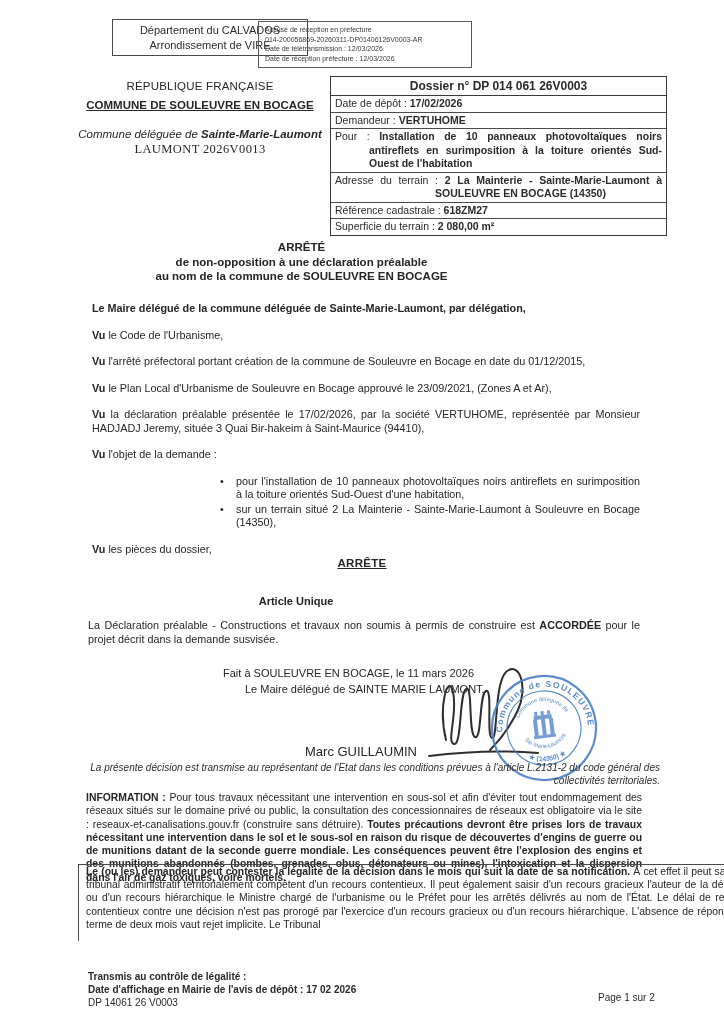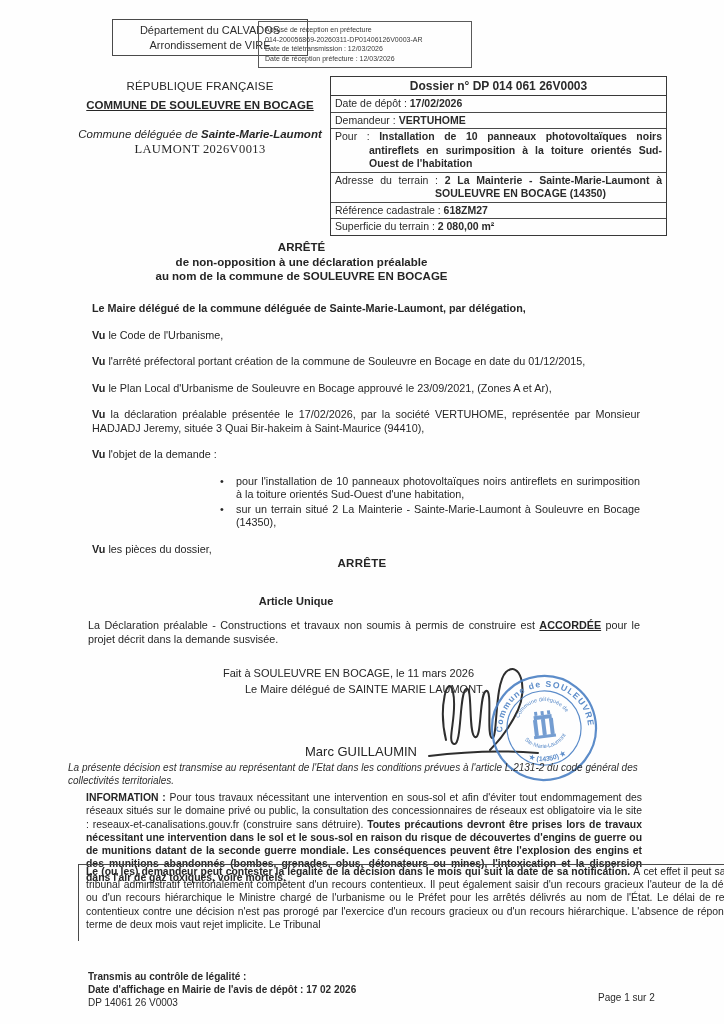--- a/index.html
+++ b/index.html
@@ -40,32 +40,32 @@
   .doc-title{position:absolute;left:0;top:240px;width:603px;text-align:center;font-weight:bold;font-size:11.5px;line-height:14.5px;color:#252525;}
   
   .body-flow{position:absolute;left:88px;top:302px;width:552px;font-size:10.8px;line-height:13.5px;text-align:justify;color:#262626;}
   .body-flow p{margin:0 0 13px 4px;}
   .body-flow .vu{font-weight:bold;}
   .body-flow .vu-txt{font-weight:normal;}
   .bullet-list{margin:2px 0 13px 0;}
   .bullet-item{display:flex;margin:0 0 1px 0;}
   .bullet-item .dot{width:16px;flex:0 0 16px;margin-left:132px;}
   .bullet-item .btxt{flex:1;text-align:justify;}
-  .decree-heading{position:absolute;left:0;top:557px;width:724px;text-align:center;font-size:11.5px;font-weight:bold;letter-spacing:.3px;color:#252525;}
+  .decree-heading{position:absolute;left:0;top:557px;width:724px;text-align:center;font-size:11.5px;font-weight:bold;text-decoration:underline;letter-spacing:.3px;color:#252525;}
   .article-title{position:absolute;left:0;top:595px;width:592px;text-align:center;font-size:11px;font-weight:bold;color:#252525;}
   .decision-par{position:absolute;left:88px;top:618px;width:552px;font-size:10.8px;line-height:14px;text-align:justify;color:#262626;}
-  .decision-par b{font-weight:bold;text-decoration:underline;}
+  .decision-par b{font-weight:bold;}
   
   .sig-block{position:absolute;left:223px;top:666px;font-size:11px;line-height:15.5px;color:#262626;}
   .sig-block .l2{padding-left:22px;}
   .sig-name{position:absolute;left:305px;top:744px;font-size:13px;color:#262626;}
   .sig-svg{position:absolute;left:426px;top:662px;}
   .stamp-svg{position:absolute;left:489px;top:673px;transform:rotate(-7deg);opacity:.9;}
   
-  .transmission{position:absolute;left:68px;top:762px;width:592px;text-align:left;font-style:italic;font-size:10px;line-height:12.5px;color:#2e2e2e;}
+  .transmission{position:absolute;left:68px;top:762px;width:592px;text-align:right;font-style:italic;font-size:10px;line-height:12.5px;color:#2e2e2e;}
   .information{position:absolute;left:86px;top:791px;width:556px;text-align:justify;font-size:10.4px;line-height:13.3px;color:#272727;}
   .information .lbl{font-weight:bold;}
   .information .seg2{font-weight:600;}
   .appeal-box{
     position:absolute;left:78px;top:864px;width:680px;box-sizing:border-box;
     border:1px solid #4a4a4a;border-bottom:none;padding:0 7px 10px 7px;
     text-align:justify;font-size:10.4px;line-height:13.2px;color:#272727;
   }
   .appeal-box .lead{font-weight:bold;}
   .footer-left{position:absolute;left:88px;top:970px;font-size:10px;line-height:13px;color:#2a2a2a;}

